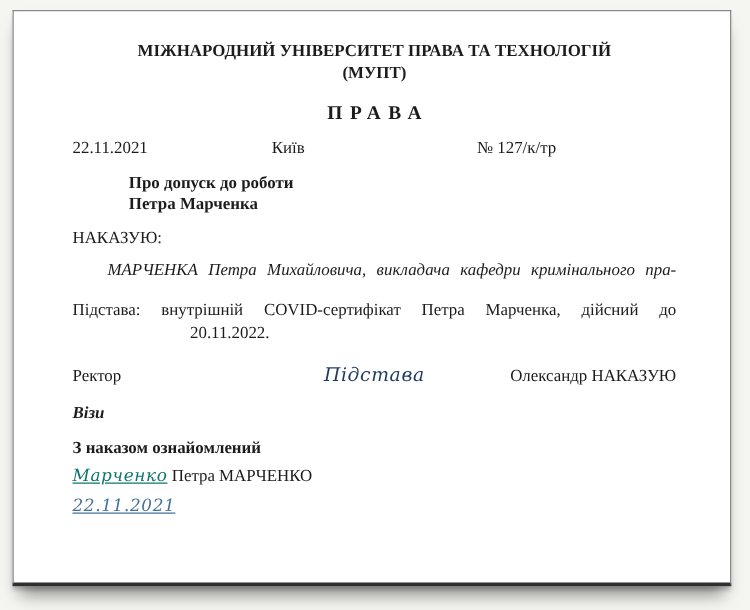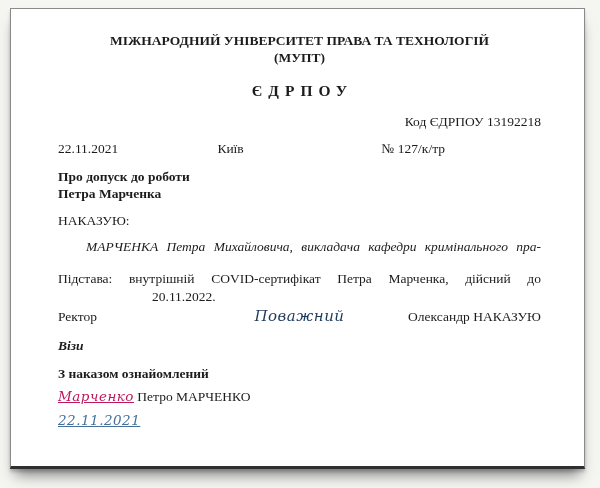--- a/index.html
+++ b/index.html
@@ -40,28 +40,28 @@
   .doc-type {
     margin-top: 15px; text-align: center;
     font-weight: bold; font-size: 15.5px; line-height: 19px;
     letter-spacing: 6px; text-indent: 6px;
   }
   .edrpou { margin-top: 13px; text-align: right; }
   .meta-row { margin-top: 9px; display: flex; align-items: baseline; }
   .meta-row .cell-left  { width: 33%; text-align: left; }
   .meta-row .cell-mid   { width: 34%; text-align: left; }
   .meta-row .cell-right { width: 33%; text-align: left; }
-  .subject { margin-top: 10px; font-weight: bold; line-height: 17px; }
+  .subject { margin-top: 10px; font-weight: bold; line-height: 17px; margin-left: 45px; }
   .order-word { margin-top: 10px; }
   .body-par { margin-top: 8px; font-style: italic; }
   .jline { text-align: justify; text-align-last: justify; }
   .indent { text-indent: 28px; }
   .basis { margin-top: 14px; }
   .basis-l2 { margin-left: 94px; }
-  .sign-row { margin-top: 0; display: flex; align-items: center; line-height: 20px; }
+  .sign-row { margin-top: 15px; display: flex; align-items: center; line-height: 20px; }
   .sign-row .cell-left  { width: 30%; }
   .sign-row .cell-mid   { width: 40%; text-align: center; }
   .sign-row .cell-right { width: 30%; text-align: right; white-space: nowrap; }
   .script {
     font-family: "DejaVu Serif", serif;
     font-style: italic;
     letter-spacing: 0.5px;
   }
   .sig-rector { font-size: 15px; }
   .sig-ack { text-decoration: underline; }
@@ -77,23 +77,22 @@
 <div class="curl right"></div>
 
 <div class="page">
   <div class="content">
 
     <div class="org-block">
       <div>МІЖНАРОДНИЙ УНІВЕРСИТЕТ ПРАВА ТА ТЕХНОЛОГІЙ</div>
       <div>(МУПТ)</div>
     </div>
 
-    <div class="doc-type">ЄДРПОУ</div>
+    <div class="doc-type">ПРАВА</div>
 
-    <div class="edrpou">Код ЄДРПОУ 13192218</div>
 
     <div class="meta-row">
       <span class="cell-left">22.11.2021</span>
       <span class="cell-mid">Київ</span>
       <span class="cell-right">№ 127/к/тр</span>
     </div>
 
     <div class="subject">
       <div>Про допуск до роботи</div>
       <div>Петра Марченка</div>
@@ -106,32 +105,32 @@
     </div>
 
     <div class="basis">
       <div class="jline">Підстава: внутрішній COVID-сертифікат Петра Марченка, дійсний до</div>
       <div class="basis-l2">20.11.2022.</div>
     </div>
 
     <div class="sign-row">
       <span class="cell-left">Ректор</span>
       <span class="cell-mid">
-        <span class="script sig-rector" id="rector-sig" style="color: rgb(30, 58, 92);">Поважний</span>
+        <span class="script sig-rector" id="rector-sig" style="color: rgb(30, 58, 92);">Підстава</span>
       </span>
       <span class="cell-right">Олександр НАКАЗУЮ</span>
     </div>
 
     <div class="visas">Візи</div>
 
     <div class="ack-label">З наказом ознайомлений</div>
 
     <div class="ack-row">
-      <span class="script sig-ack" id="ack-sig" style="color: #be185d;">Марченко</span>
-      <span>Петро МАРЧЕНКО</span>
+      <span class="script sig-ack" id="ack-sig" style="color: #0f766e;">Марченко</span>
+      <span>Петра МАРЧЕНКО</span>
     </div>
 
     <div class="ack-date">
       <span class="script sig-ack" id="ack-date-sig" style="color: rgb(68, 112, 154);">22.11.2021</span>
     </div>
 
   </div>
 </div>
 
 </body></html>

